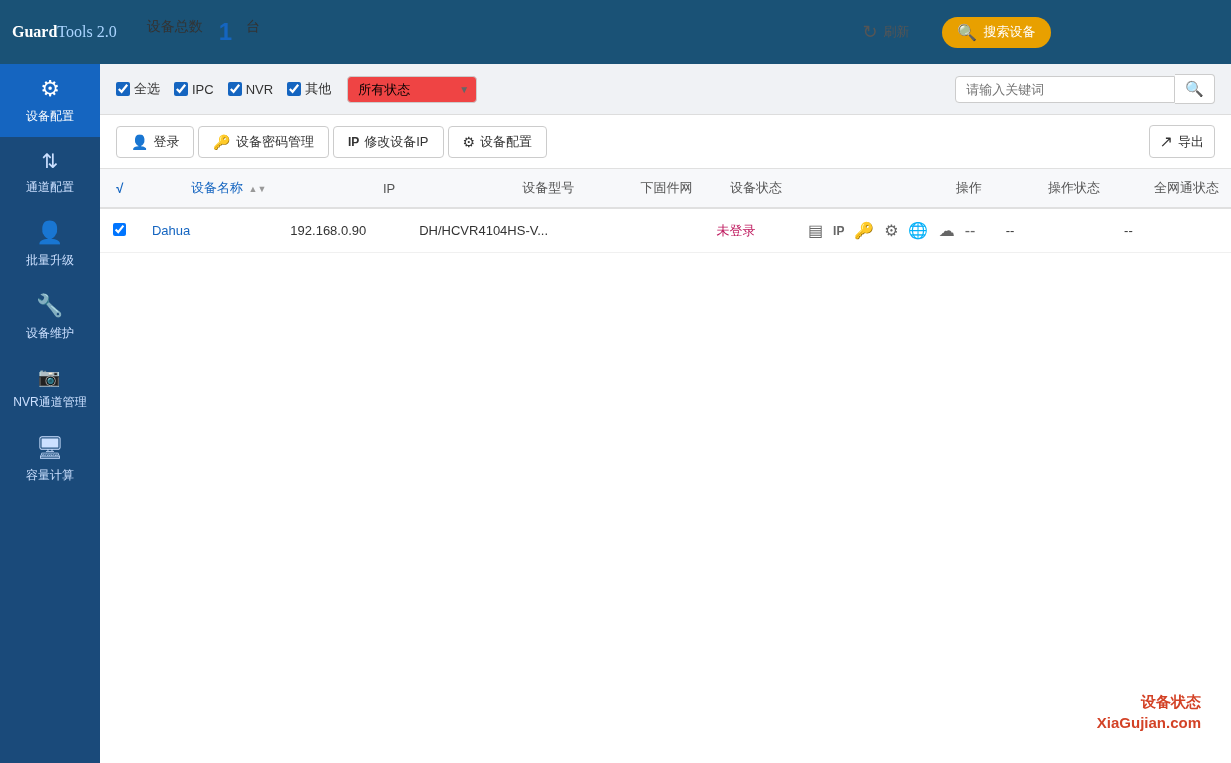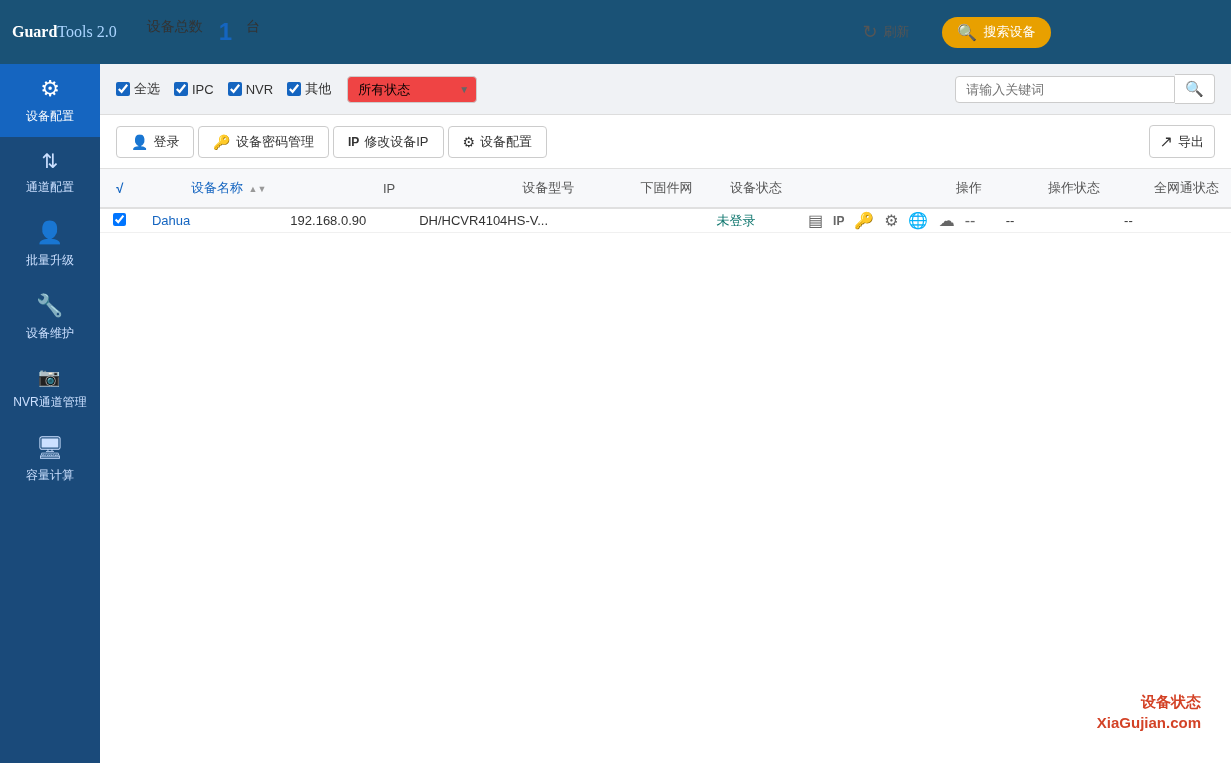--- a/index.html
+++ b/index.html
@@ -46,21 +46,21 @@
     .action-btn { display: flex; align-items: center; gap: 5px; padding: 6px 14px; border: 1px solid #ccc; border-radius: 4px; background: #fff; cursor: pointer; font-size: 13px; color: #333; }
     .action-btn-icon { font-size: 14px; }
     .export-btn { margin-left: auto; display: flex; align-items: center; gap: 5px; padding: 6px 10px; border: 1px solid #ccc; border-radius: 4px; background: #fff; cursor: pointer; font-size: 13px; color: #333; }
 
     
     .table-container { flex: 1; background: #ffffff; overflow-y: auto; overflow-x: hidden; }
     table { width: 100%; border-collapse: collapse; }
     thead tr { background: #f7f8fa; border-bottom: 2px solid #e0e0e0; }
     thead th { padding: 10px 12px; text-align: right; font-size: 13px; color: #555; font-weight: 500; white-space: nowrap; }
     tbody tr { border-bottom: 1px solid #f0f0f0; }
-    tbody td { padding: 0 12px; font-size: 13px; color: #333; white-space: nowrap; }
+    tbody td { padding: 10px 12px; font-size: 13px; color: #333; white-space: nowrap; }
     .col-check { width: 40px; text-align: center; }
     .col-name { width: 140px; color: #1565c0; }
     .col-ip { width: 130px; }
     .col-model { width: 180px; }
     .col-version { width: 120px; }
     .col-status { width: 90px; }
     .col-actions { width: 200px; }
     .col-op-status { width: 120px; }
     .col-network { width: 120px; }
 
@@ -233,21 +233,21 @@
           </thead>
           <tbody>
             <tr class="table-row">
               <td class="col-check">
                 <input type="checkbox" checked="" style="">
               </td>
               <td class="col-name">Dahua</td>
               <td class="col-ip">192.168.0.90</td>
               <td class="col-model">DH/HCVR4104HS-V...</td>
               <td class="col-version"></td>
-              <td class="col-status" style="color:#0f766e;">未登录</td>
+              <td class="col-status" style="color:#be185d;">未登录</td>
               <td class="col-actions">
                 <div class="op-icons">
                   <span class="op-icon" title="设备详情">▤</span>
                   <span class="op-icon" title="IP设置" style="font-weight:bold; font-size:12px;">IP</span>
                   <span class="op-icon" title="密码">🔑</span>
                   <span class="op-icon" title="设置">⚙</span>
                   <span class="op-icon" title="浏览器">🌐</span>
                   <span class="op-icon" title="云端">☁</span>
                   <span class="op-icon">--</span>
                 </div>

